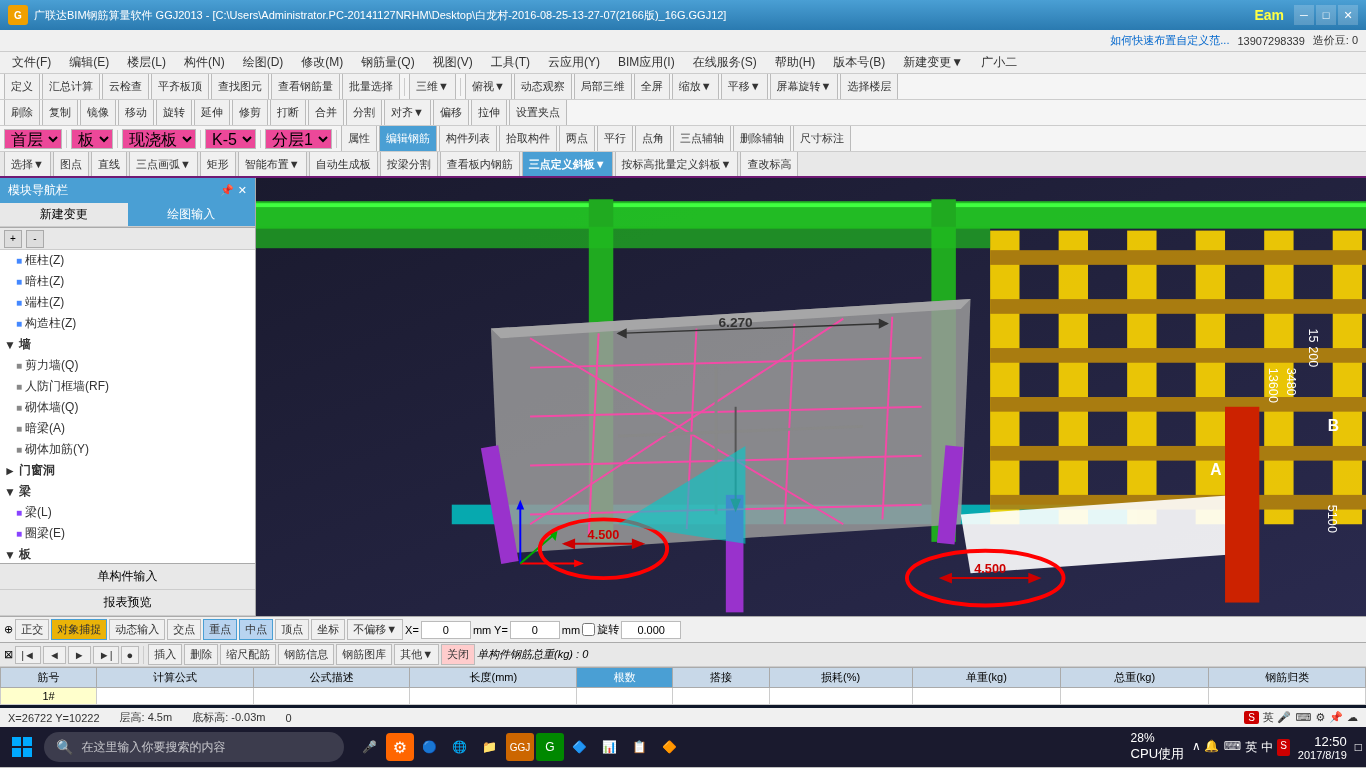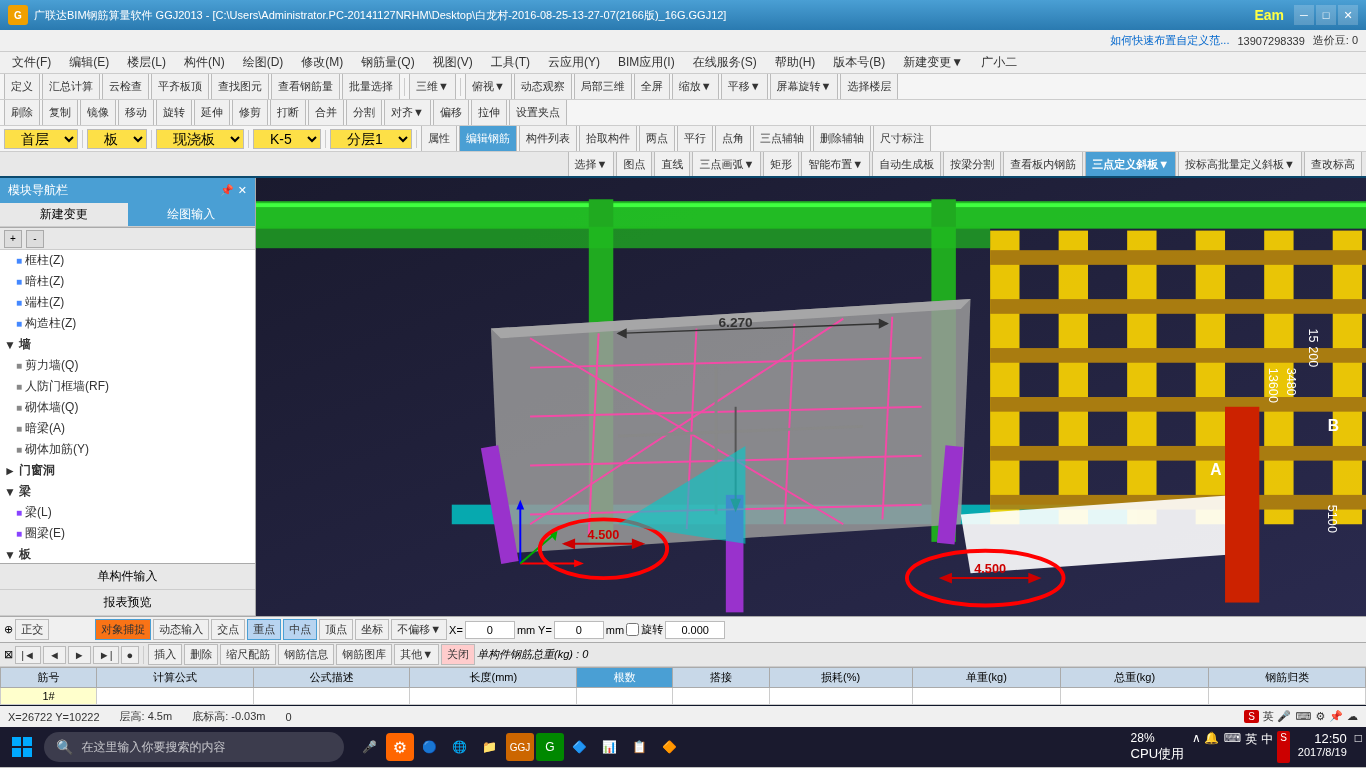--- a/index.html
+++ b/index.html
@@ -67,24 +67,24 @@
       background: #f0f0f0;
       border: 1px solid #bbb;
       cursor: pointer;
       white-space: nowrap;
       color: #333;
       display: flex; align-items: center; gap: 2px;
     }
     .tb-sep { width: 1px; height: 18px; background: #ccc; margin: 0 2px; }
     .tb-select {
       height: 20px;
-      font-size: 14px;
+      font-size: 16px;
       border: 1px solid #bbb;
-      background: #fde047;
-      padding: 0 12px;
+      background: #ec4899;
+      padding: 0 2px;
     }
 
     
     #main-layout {
       display: flex;
       height: calc(768px - 30px - 22px - 26px - 26px - 26px - 26px);
     }
 
     
     #left-panel {
@@ -246,21 +246,21 @@
       padding: 2px 6px;
       background: white;
       text-align: center;
     }
     #rebar-table tr:nth-child(even) td { background: #f8f8f8; }
 
     
     #statusbar {
       height: 22px;
       background: #f0f0f0;
-      border-top: 1px solid #0f172a;
+      border-top: 3px solid #0f172a;
       display: flex;
       align-items: center;
       padding: 0 8px;
       gap: 20px;
       font-size: 11px;
       color: #333;
     }
 
     
     #taskbar {
@@ -288,20 +288,21 @@
       align-items: center;
       padding: 0 12px;
       gap: 8px;
       cursor: text;
       max-width: 300px;
     }
     .taskbar-search-text { color: rgba(255,255,255,0.7); font-size: 12px; }
     .taskbar-right {
       margin-left: auto;
       display: flex;
+      align-items: center;
       gap: 8px;
       font-size: 12px;
       color: white;
     }
 
     
     #viewport svg {
       width: 100%;
       height: 100%;
     }
@@ -422,21 +423,21 @@
     <button class="tb-btn">构件列表</button>
     <button class="tb-btn">拾取构件</button>
     <button class="tb-btn">两点</button>
     <button class="tb-btn">平行</button>
     <button class="tb-btn">点角</button>
     <button class="tb-btn">三点辅轴</button>
     <button class="tb-btn">删除辅轴</button>
     <button class="tb-btn">尺寸标注</button>
   </div>
 
-<div class="toolbar-row" id="toolbar4" style="background:#e8e8e8; border-bottom:2px solid #0c4a6e;justify-content:flex-end;">
+<div class="toolbar-row" id="toolbar4" style="background:#e8e8e8; border-bottom:2px solid #701a75;">
 <button class="tb-btn">选择▼</button>
     <button class="tb-btn">图点</button>
     <button class="tb-btn">直线</button>
     <button class="tb-btn">三点画弧▼</button>
     <button class="tb-btn">矩形</button>
     <button class="tb-btn">智能布置▼</button>
     <button class="tb-btn">自动生成板</button>
     <button class="tb-btn">按梁分割</button>
     <button class="tb-btn">查看板内钢筋</button>
     <button class="tb-btn" style="background: rgb(74, 159, 212); color: white; font-weight: bold; border-radius: 7px;">三点定义斜板▼</button>
@@ -626,21 +627,21 @@
 
         <rect x="0" y="56" width="750" height="22" fill="#20bb20" opacity="0.7"></rect>
       </svg>
     </div>
   </div>
 </div>
 
 <div id="bottom-toolbar">
 <span>⊕</span>
     <button class="snap-btn">正交</button>
-    <button class="snap-btn active" style="background: #f97316; margin-left: 44px;">对象捕捉</button>
+    <button class="snap-btn active" style="background: #eab308;">对象捕捉</button>
     <button class="snap-btn">动态输入</button>
     <button class="snap-btn">交点</button>
     <button class="snap-btn active" style="background: rgb(184, 212, 240);">重点</button>
     <button class="snap-btn active" style="background: rgb(184, 212, 240);">中点</button>
     <button class="snap-btn">顶点</button>
     <button class="snap-btn">坐标</button>
     <button class="snap-btn">不偏移▼</button>
     <span>X=</span>
     <input class="coord-input" value="0" style="">
     <span>mm Y=</span>

